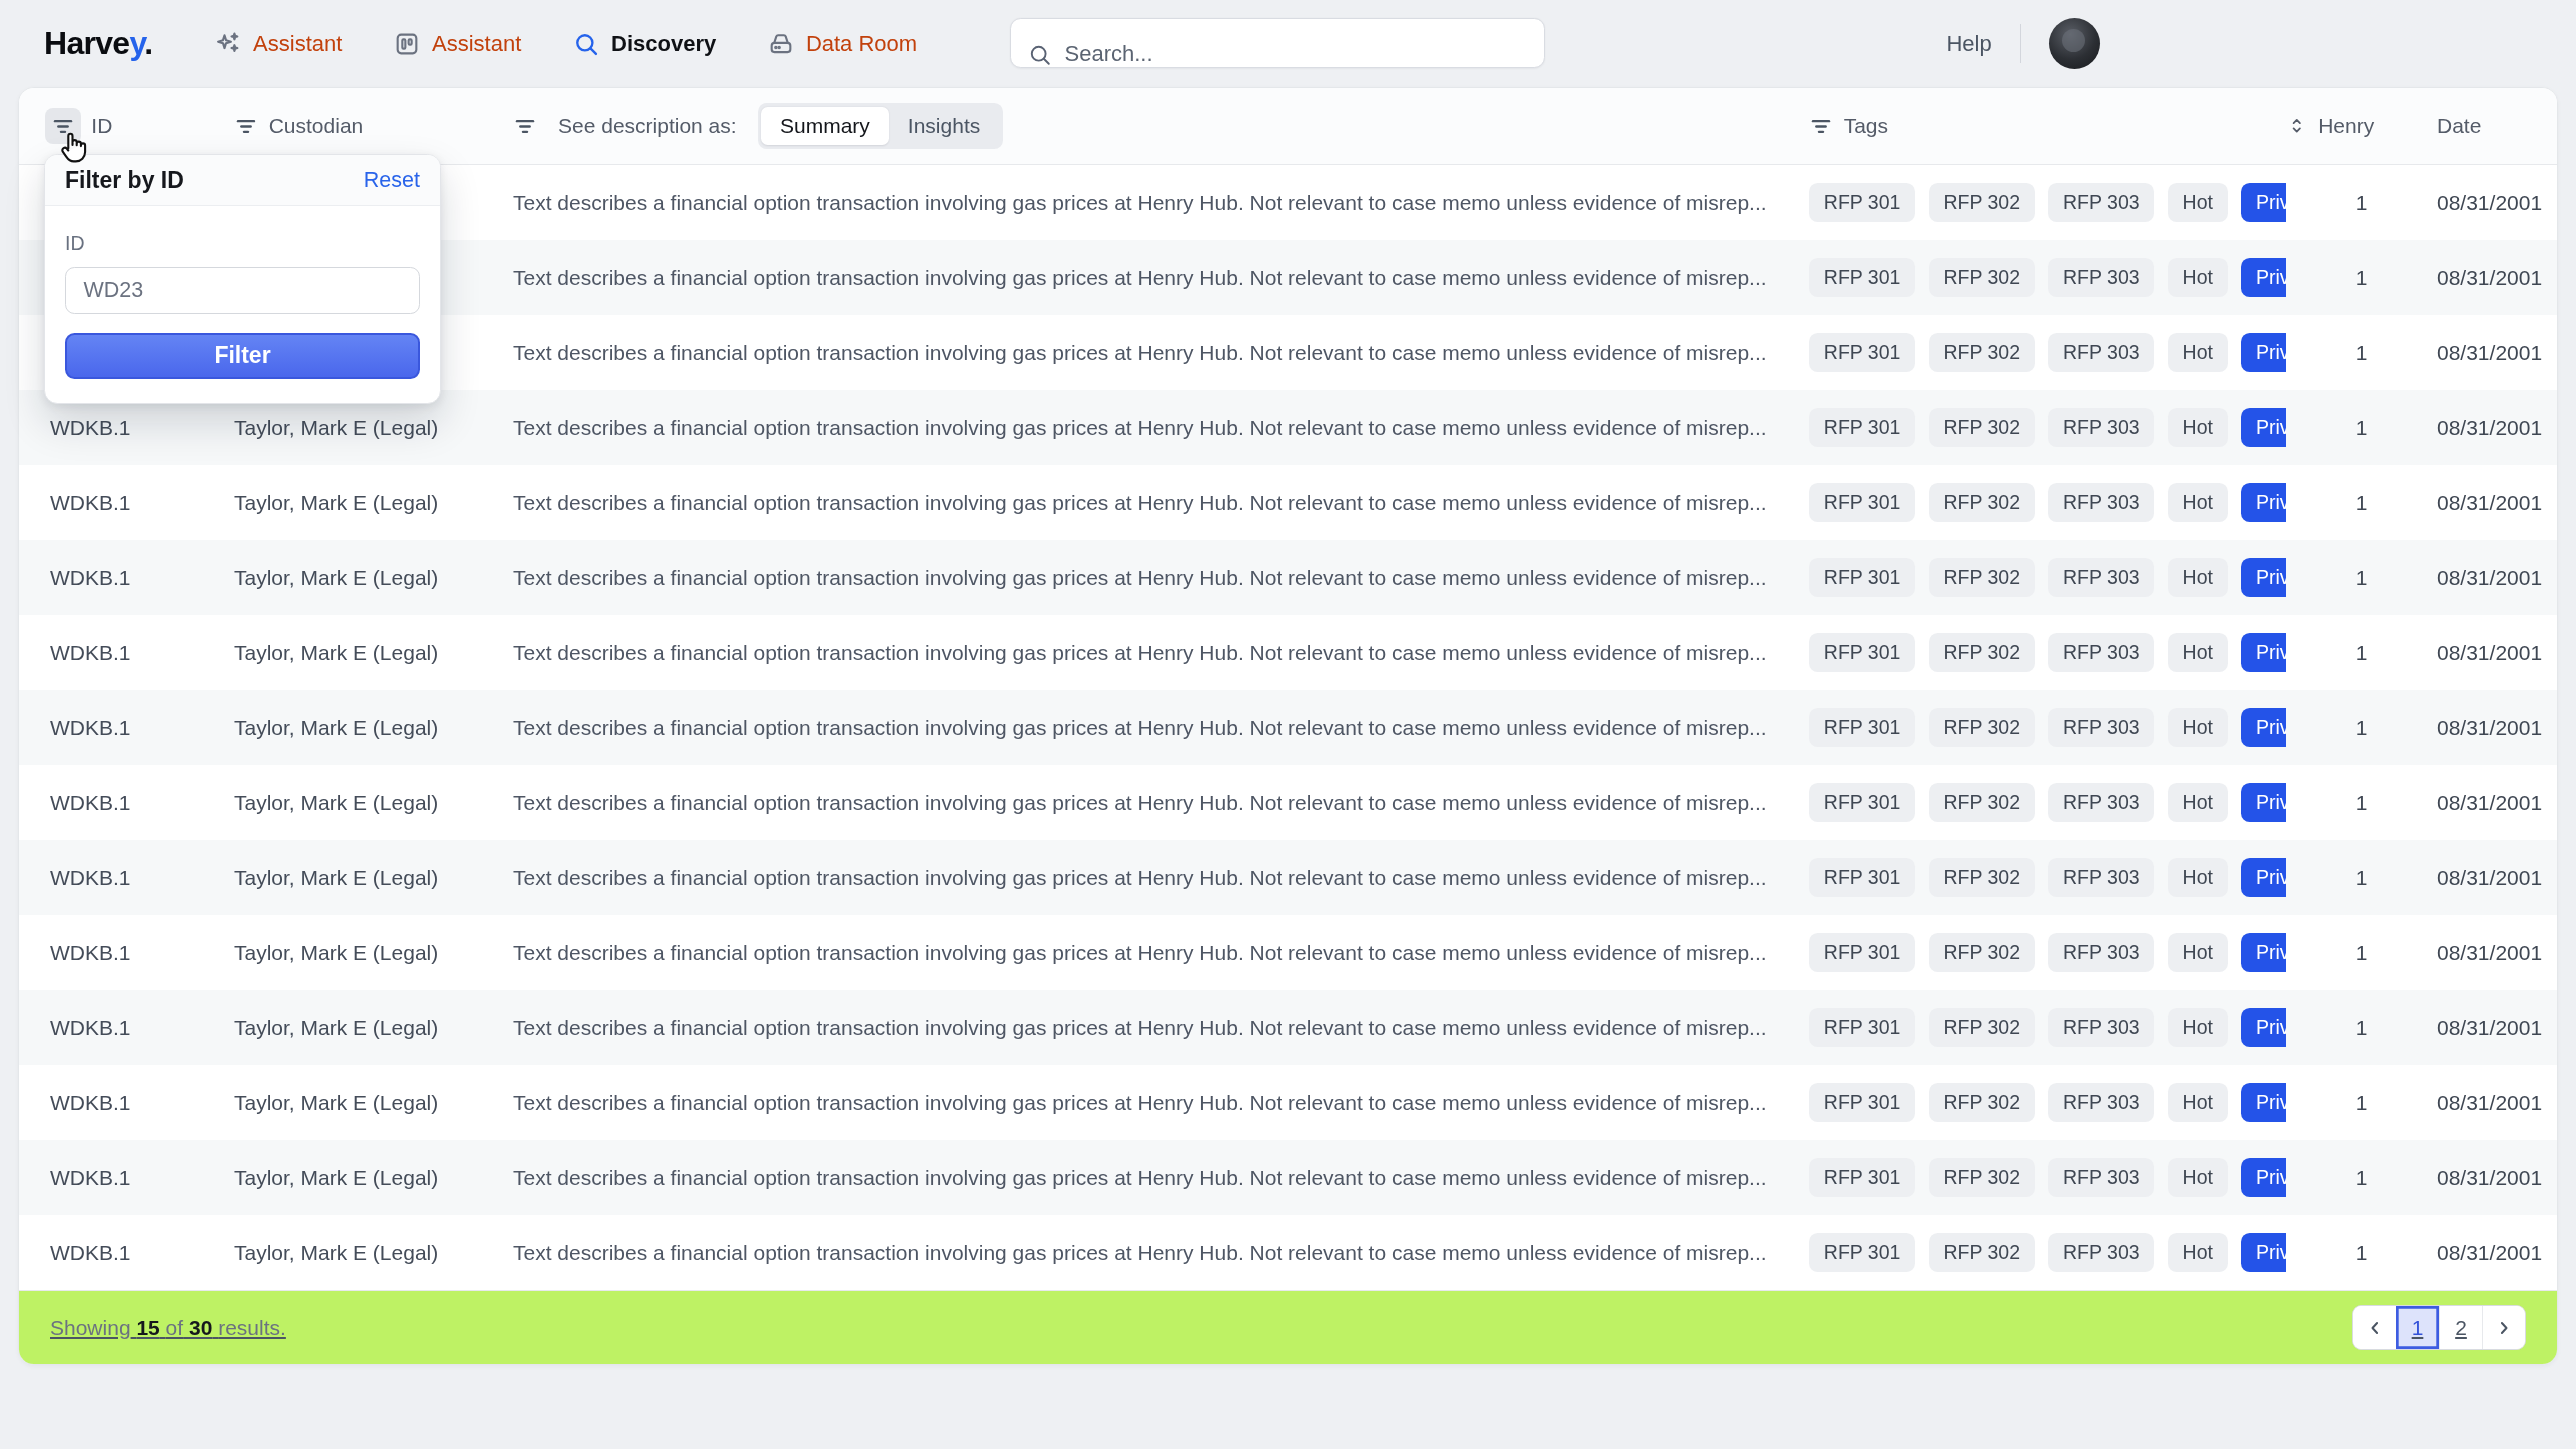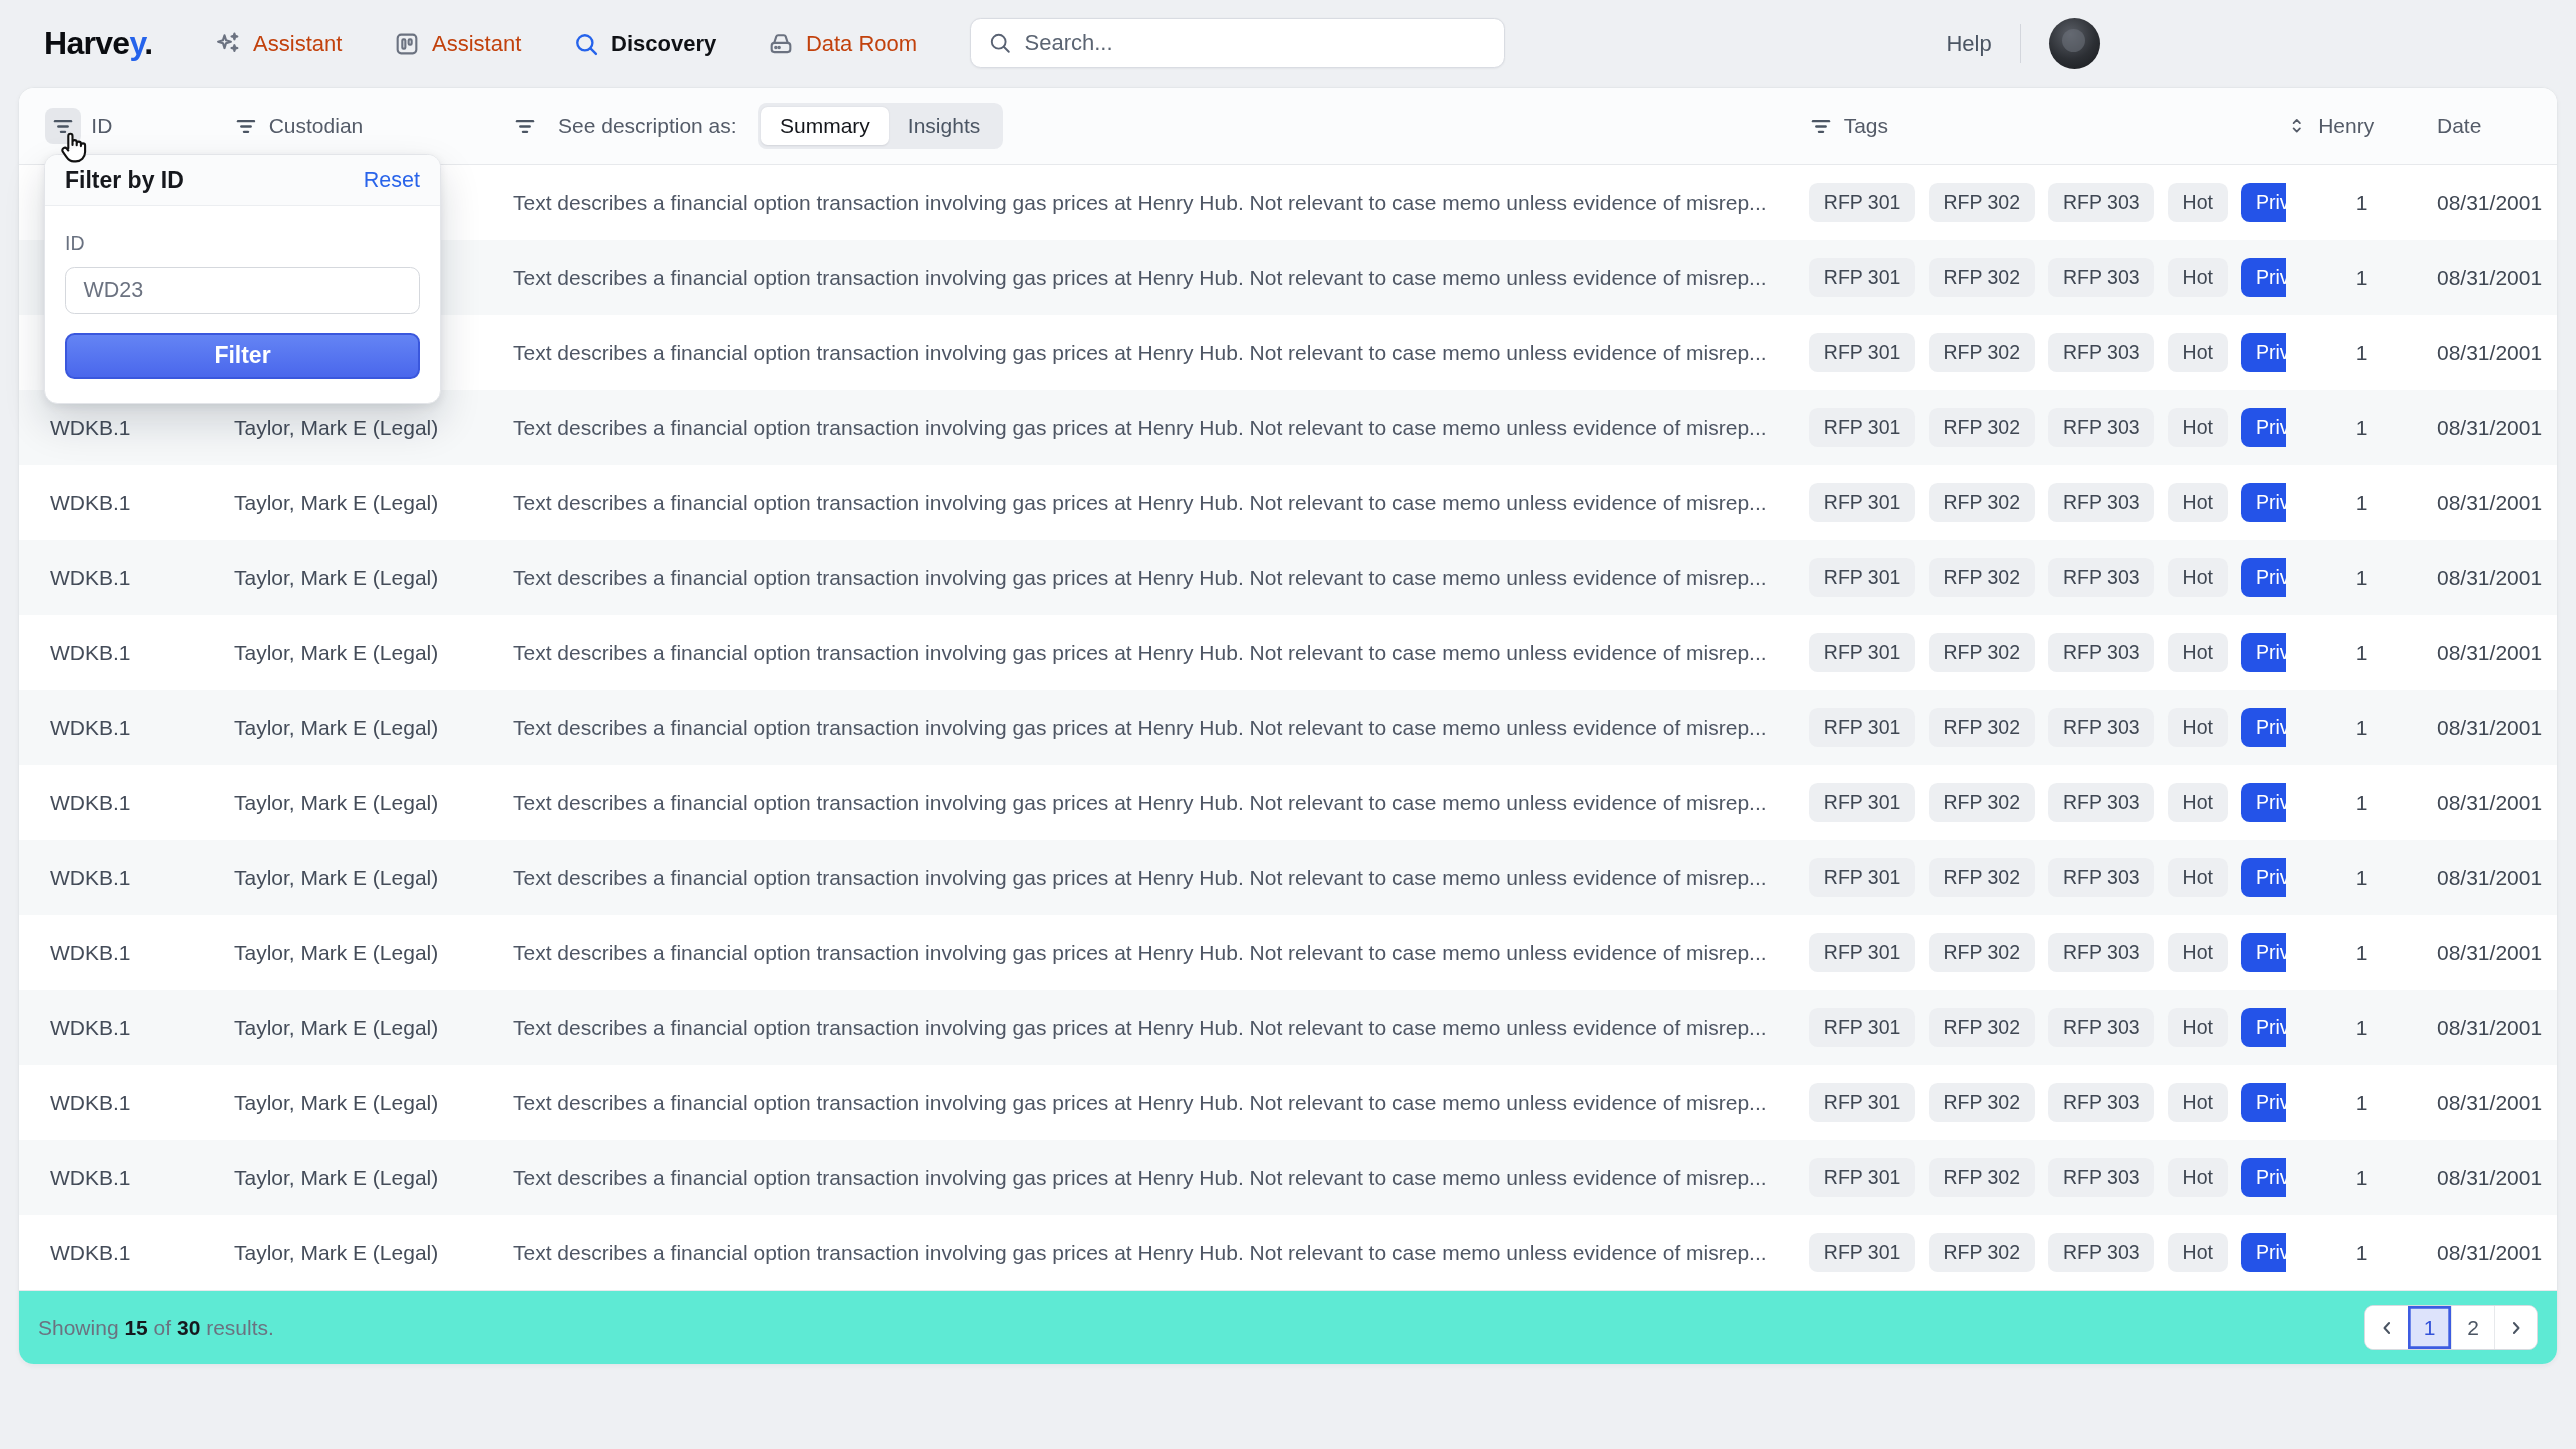--- a/index.html
+++ b/index.html
@@ -19,23 +19,23 @@
   }
   .logo { margin-left:44px; font-size:32px; font-weight:700; letter-spacing:-0.7px; color:#0a0c10; }
   .logo .accent { color:#2563eb; }
   .nav-items { display:flex; align-items:center; margin-left:62px; gap:51px; }
   .nav-item { display:flex; align-items:center; gap:10.7px; font-size:22px; color:#c2410c; cursor:pointer; }
   .nav-item svg { width:28px; height:28px; stroke:#6b7280; }
   .nav-item.active { color:#0f1115; font-weight:700; }
   .nav-item.active svg { stroke:#2563eb; }
 
   .searchbar {
-    position:absolute; left:970px; top:18px; width:535px; height:50px;
+    position:absolute; left:1010px; top:18px; width:535px; height:50px;
     background:#fff; border:1.3px solid #d9dce2; border-radius:10.7px;
-    display:flex; align-items:center; padding:0 16px; gap:12px;
+    display:flex; align-items:flex-end; padding:0 16px; gap:12px;
     box-shadow:0 0.7px 2px rgba(15,23,42,.05);
   }
   .searchbar svg { width:25.5px; height:25.5px; stroke:#596273; flex:none; }
   .searchbar .ph { font-size:22px; color:#5b6472; }
 
   .nav-right { position:absolute; right:24px; top:0; height:87px; display:flex; align-items:center; gap:28px; }
   .help { font-size:22px; color:#4b5563; cursor:pointer; }
   .vdiv { width:1.3px; height:39px; background:#d3d6dc; }
   .avatar {
     width:51px; height:51px; border-radius:50%; overflow:hidden; cursor:pointer;
@@ -85,21 +85,21 @@
     background:#edeff2; border-radius:8.7px; padding:8px 14.8px; font-size:19.5px;
     color:#3f4753; white-space:nowrap; cursor:pointer;
   }
   .pill.priv { background:#2453e8; color:#fff; }
   .bach-cell { text-align:center; color:#3f4753; }
   .date-cell { color:#3f4753; }
 
   
   .tfoot {
     height:74px; border-top:1.3px solid #e7e9ec; display:flex; align-items:center;
-    justify-content:space-between; padding:0 19px; border-radius:0 0 14.8px 14.8px; background:#5eead4;
+    justify-content:space-between; padding:0 31px; border-radius:0 0 14.8px 14.8px; background:#bef264;text-decoration:underline;
   }
   .showing { font-size:21px; color:#6b7280; }
   .showing b { color:#16181d; font-weight:600; }
   .pager { display:flex; border:1.3px solid #d8dbe0; border-radius:9.4px; overflow:hidden; background:#fff; }
   .pcell {
     min-width:43px; height:43px; display:flex; align-items:center; justify-content:center;
     font-size:21px; color:#4b5563; cursor:pointer; background:#fff;
   }
   .pcell + .pcell { border-left:1.3px solid #e7e9ec; }
   .pcell.active {

